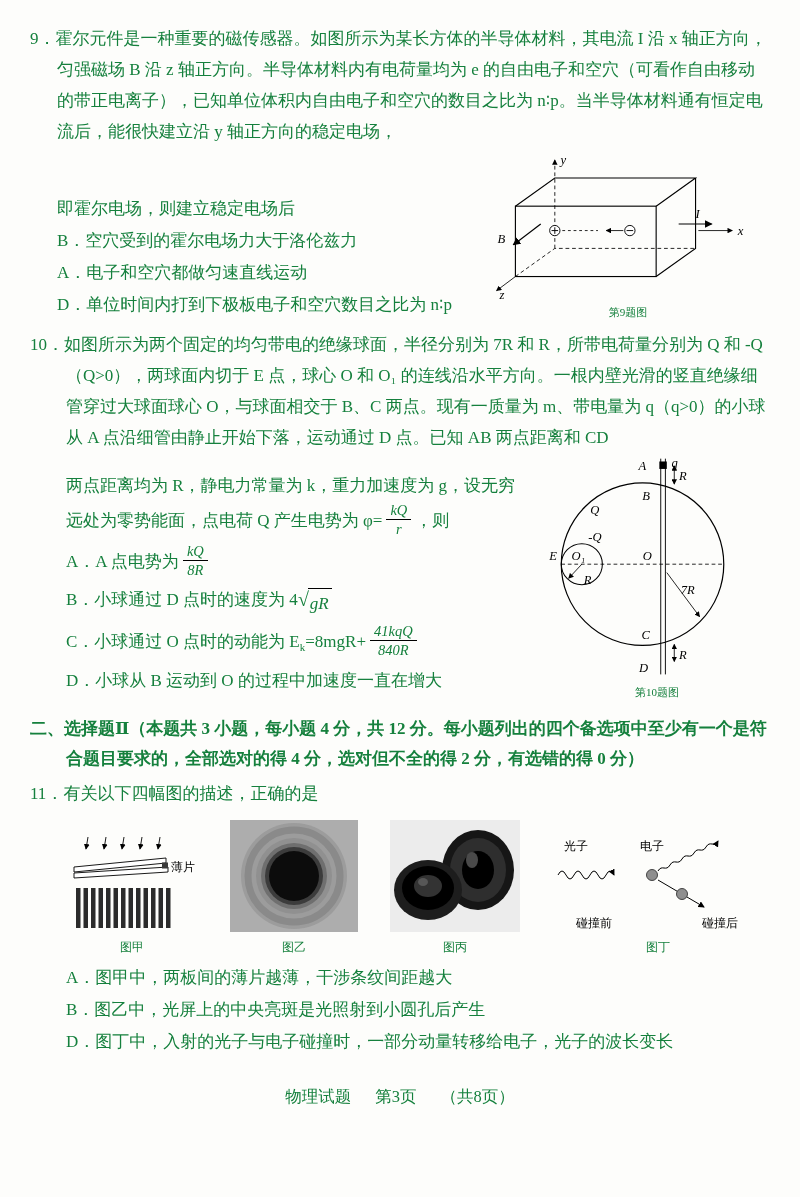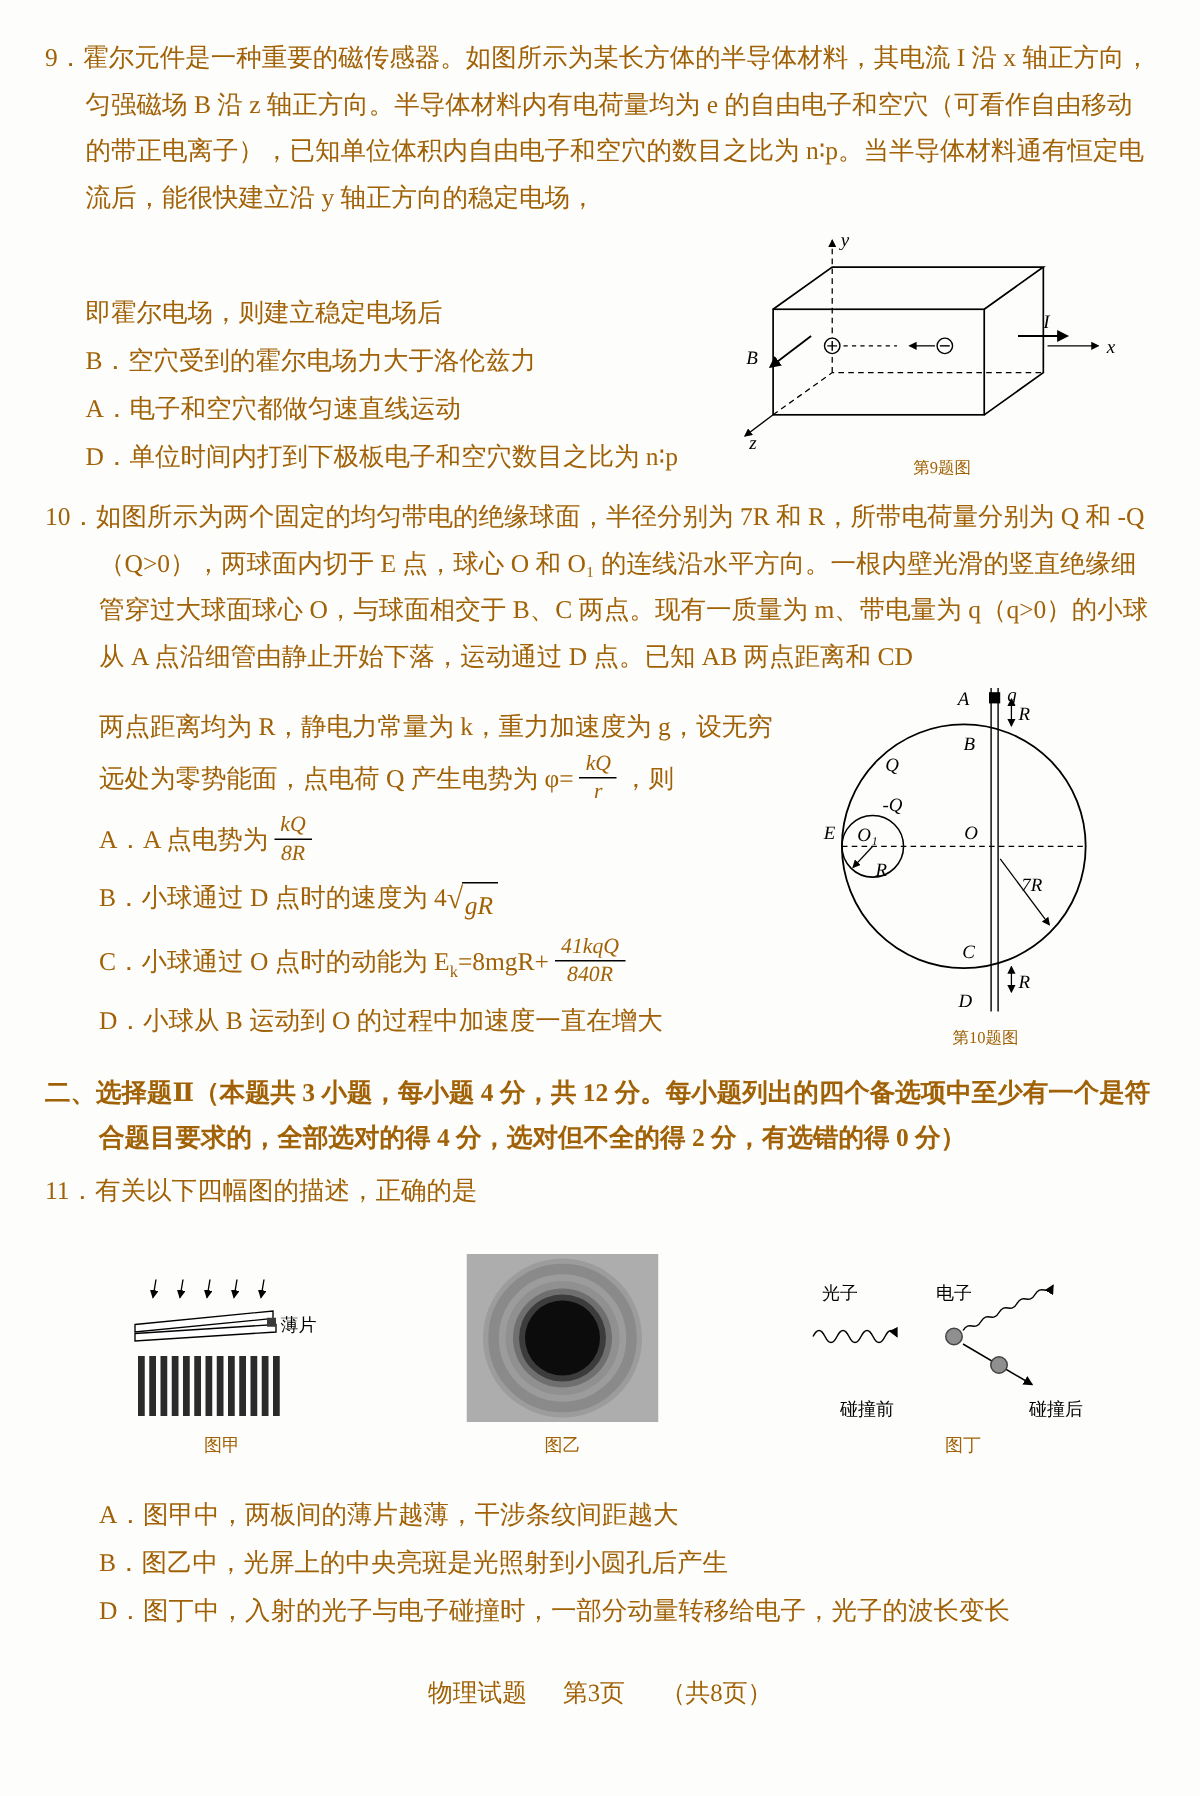--- a/index.html
+++ b/index.html
@@ -1,18 +1,18 @@
 <!DOCTYPE html>
 <html><head>
 <meta charset="utf-8">
 <style>
   * { box-sizing: border-box; }
   html,body { margin:0; padding:0; background:#9a9a9a; }
   .page {
-    width:800px; min-height:1197px; margin:0 auto; background:#fdfdfb; color:#a16207;
+    width:800px; min-height:1197px; margin:0 auto; background:#fdfdfb; color:#15803d;
     font-family:"Liberation Serif","DejaVu Serif",serif; font-size:17px; line-height:1.82;
     padding:24px 30px 14px 30px; position:relative;
   }
   p { margin:0; }
   section { display:block; }
   .q { margin-bottom:8px; }
   .q9  { padding-left:27px; }
   .q9 .stem  { text-indent:-27px; }
   .q10 { padding-left:36px; }
   .q10 .stem { text-indent:-36px; }
@@ -28,21 +28,21 @@
   .frac { display:inline-flex; flex-direction:column; align-items:center; vertical-align:middle;
           margin:0 4px; line-height:1.12; font-size:14.5px; font-style:italic; transform:translateY(-2px); }
   .frac .fnum { border-bottom:1.1px solid #000; padding:0 4px 1px 4px;font-style:italic; }
   .frac .fden { padding-top:1px; }
   .sqrt { display:inline-flex; align-items:flex-start; font-style:italic; }
   .sqrt .rad { font-size:20px; line-height:1; font-style:normal; transform:translateY(1px); }
   .sqrt .rnd { border-top:1.2px solid #000; padding:0 3px 0 2px; margin-left:-1px; }
   sub { font-size:11px; }
   .sec-head { font-weight:bold; padding-left:36px; text-indent:-36px; margin:12px 0 4px 0; }
   .fig-row { display:flex; justify-content:space-between; align-items:flex-end; margin:10px 6px 4px 0; }
-  figure { margin:16px; display:flex; flex-direction:column; align-items:center; }
+  figure { margin:0; display:flex; flex-direction:column; align-items:center; }
   figcaption { font-size:12px; margin-top:5px; text-align:center; }
   .footer { text-align:center; font-size:16.5px; margin-top:24px; }
   .footer span { margin:0 12px; }
   svg text { font-family:"Liberation Serif","DejaVu Serif",serif; font-size:13.5px; fill:#000; }
   svg text.v  { font-style:italic; }
   svg text.cn { font-size:12px; font-style:normal; }
 </style>
 </head>
 <body>
 
@@ -219,20 +219,34 @@
           <circle cx="64" cy="56" r="53" fill="#9c9c9c"></circle>
           <circle cx="64" cy="56" r="46" fill="none" stroke="#8a8a8a" stroke-width="7"></circle>
           <circle cx="64" cy="56" r="38" fill="#909090"></circle>
           <circle cx="64" cy="56" r="33" fill="#6f6f6f"></circle>
           <circle cx="64" cy="56" r="29" fill="#3c3c3c"></circle>
           <circle cx="64" cy="56" r="25" fill="#0c0c0c"></circle>
         </svg>
         <figcaption>图乙</figcaption>
       </figure>
 
+      <figure>
+        <svg viewBox="0 0 130 112" width="130" height="112">
+          <rect width="130" height="112" fill="#ececec"></rect>
+          <ellipse cx="88" cy="50" rx="36" ry="40" fill="#161616"></ellipse>
+          <ellipse cx="88" cy="50" rx="28" ry="32" fill="#2e2e2e"></ellipse>
+          <ellipse cx="88" cy="50" rx="16" ry="19" fill="#000"></ellipse>
+          <ellipse cx="82" cy="40" rx="6" ry="8" fill="#4a4a4a"></ellipse>
+          <ellipse cx="38" cy="70" rx="34" ry="30" fill="#1d1d1d"></ellipse>
+          <ellipse cx="38" cy="68" rx="26" ry="22" fill="#000"></ellipse>
+          <ellipse cx="38" cy="66" rx="14" ry="11" fill="#333"></ellipse>
+          <ellipse cx="33" cy="62" rx="5" ry="4" fill="#575757"></ellipse>
+        </svg>
+        <figcaption>图丙</figcaption>
+      </figure>
 
       <figure>
         <svg viewBox="0 0 212 104" width="212" height="104">
           <text class="cn" x="12" y="22">光子</text>
           <path d="M6 47 q4 -8 8 0 t8 0 t8 0 t8 0 t8 0 t8 0 t8 0" fill="none" stroke="#000" stroke-width="1" marker-end="url(#arr)"></path>
           <text class="cn" x="88" y="22">电子</text>
           <path d="M106 43 C110 36 114 44 118 37 C122 30 126 38 130 31 C134 24 138 32 142 25 C146 18 150 26 154 19 C158 12 162 20 166 13" fill="none" stroke="#000" stroke-width="1" marker-end="url(#arr)"></path>
           <line x1="106" y1="52" x2="152" y2="79" stroke="#000" stroke-width="1" marker-end="url(#arr)"></line>
           <circle cx="100" cy="47" r="5.5" fill="#8f8f8f" stroke="#444" stroke-width="1"></circle>
           <circle cx="130" cy="66" r="5.5" fill="#8f8f8f" stroke="#444" stroke-width="1"></circle>

